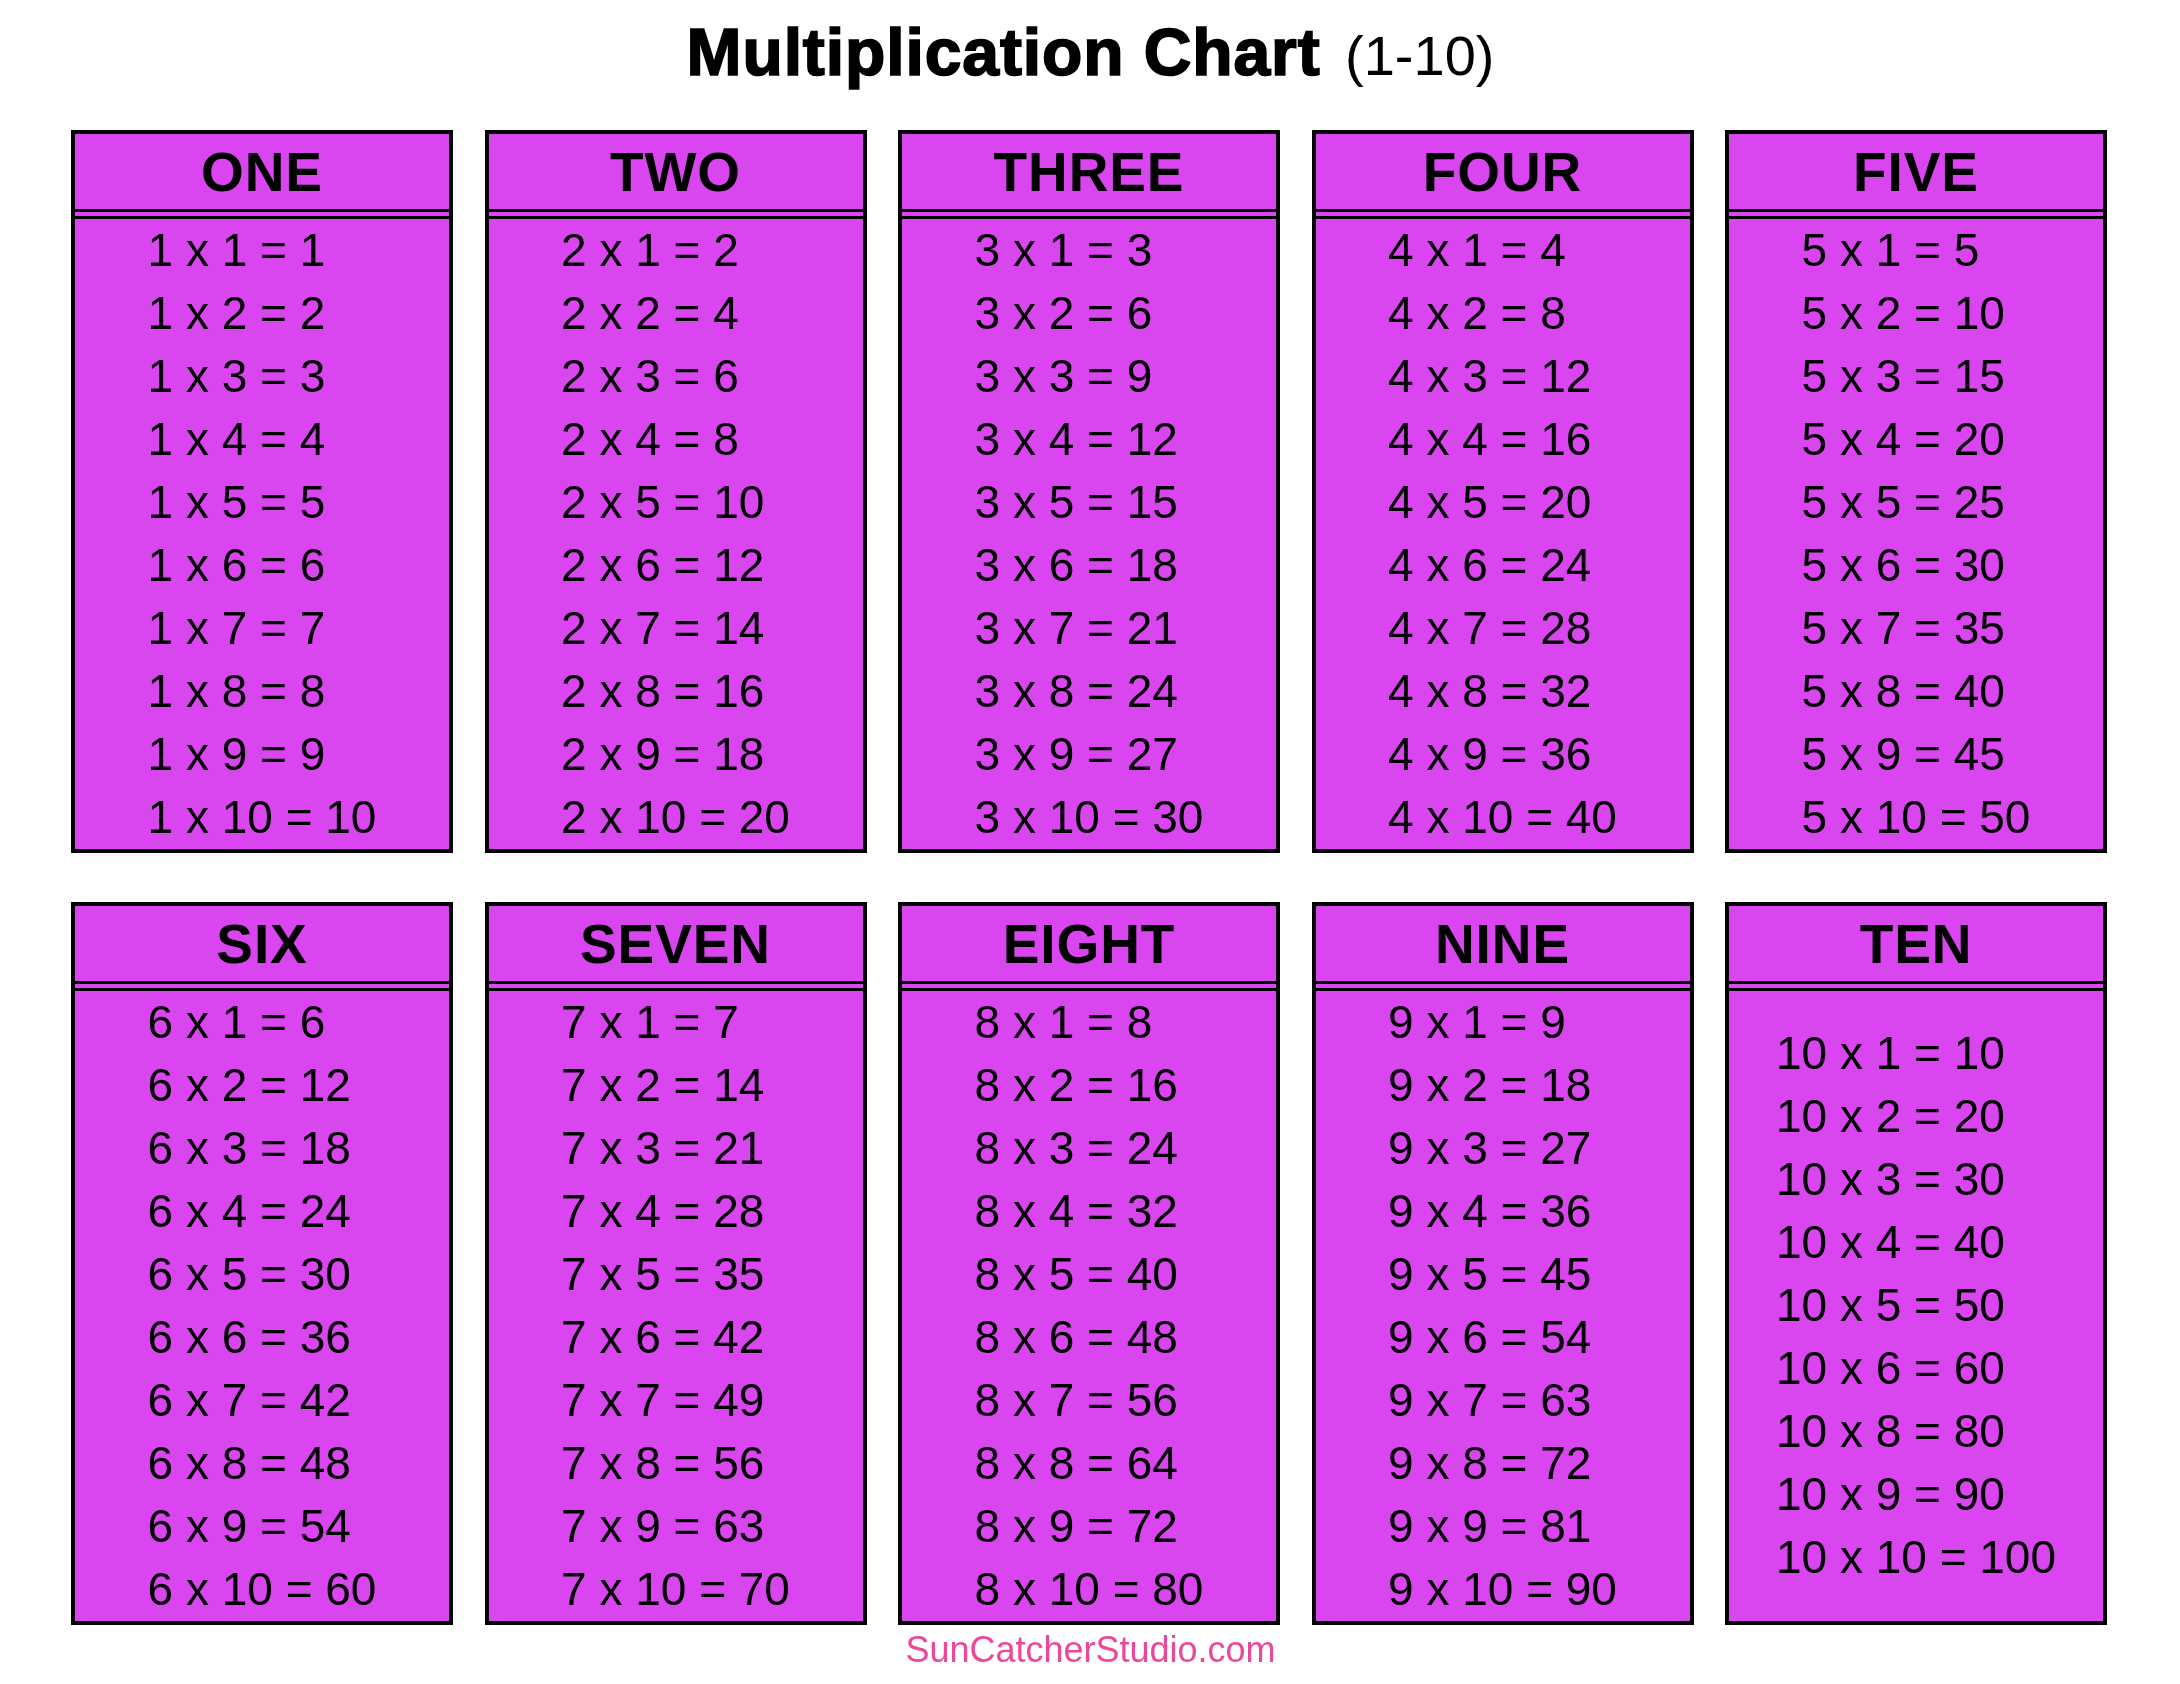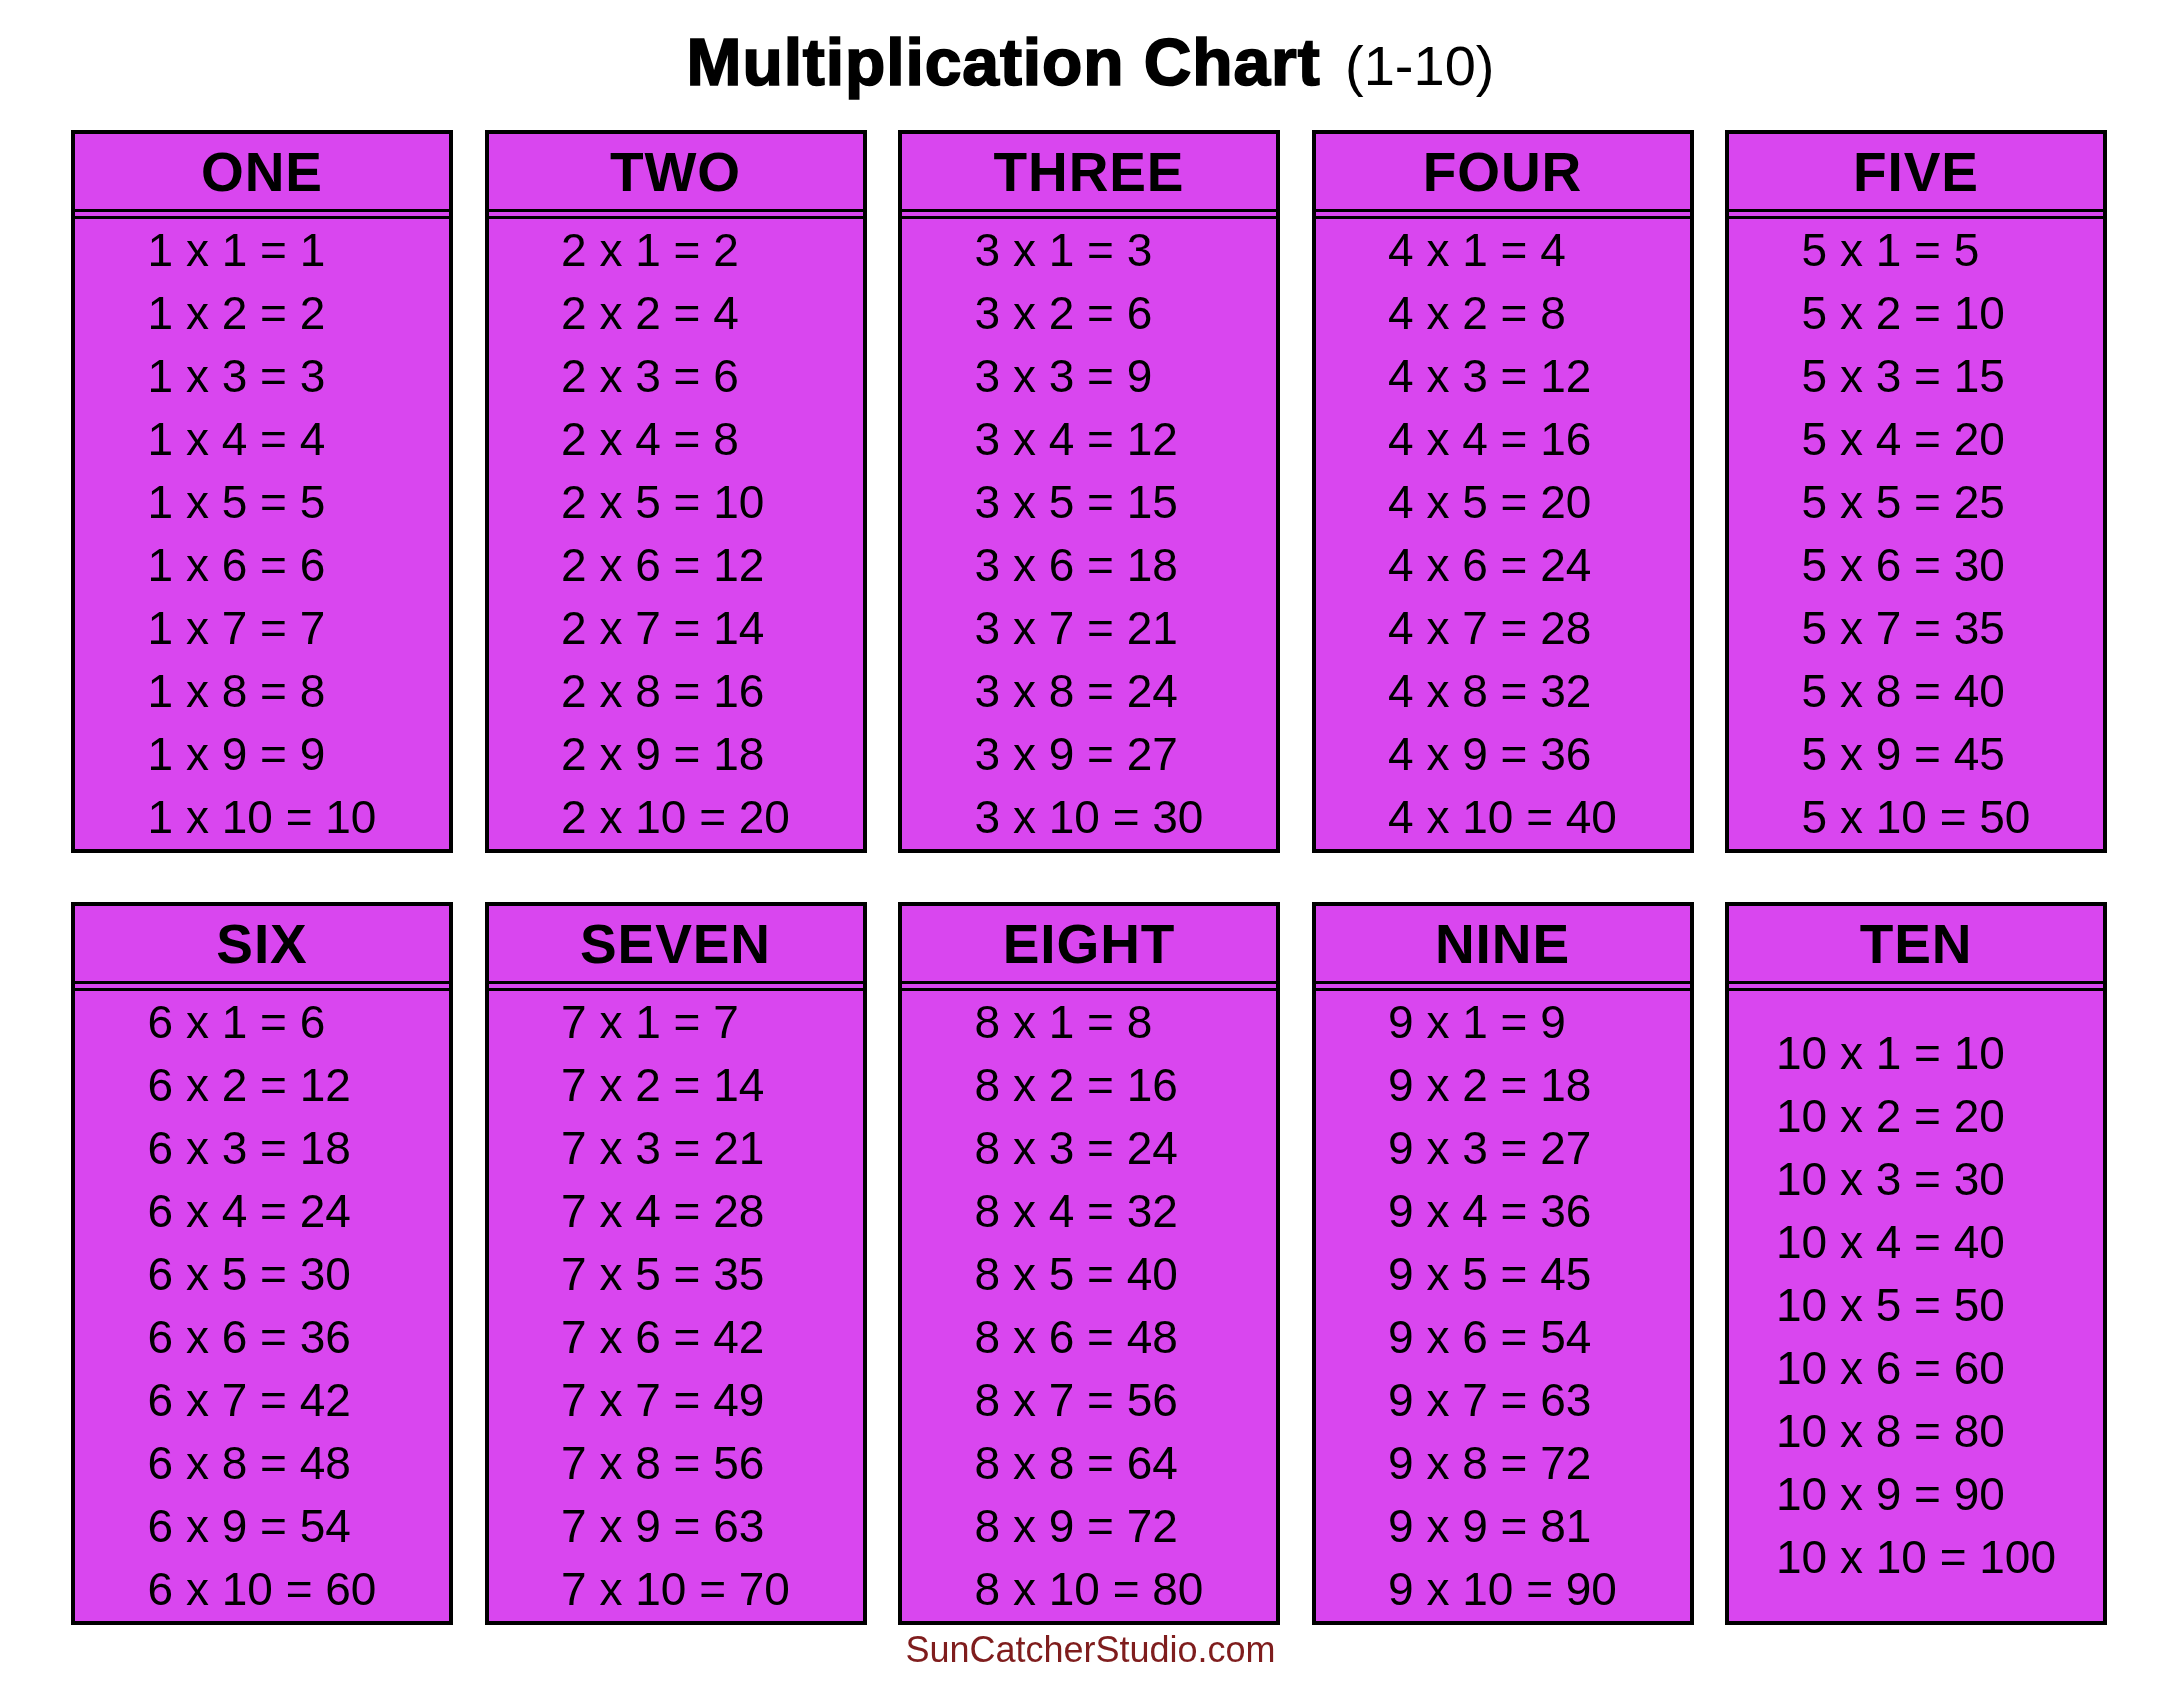--- a/index.html
+++ b/index.html
@@ -6,21 +6,21 @@
   .page {
     position: relative;
     width: 2181px;
     height: 1685px;
     background: #ffffff;
     font-family: "Liberation Sans", "DejaVu Sans", sans-serif;
     color: #000000;
     overflow: hidden;
   }
   .title {
-    margin: 12px;
+    margin: 2px;
     padding-top: 12px;
     text-align: center;
     white-space: nowrap;
   }
   .title-main {
     font-size: 66px;
     font-weight: bold;
     letter-spacing: 0.9px;
     -webkit-text-stroke: 1.7px #000000;
   }
@@ -72,21 +72,21 @@
     line-height: 63px;
     white-space: pre;
   }
   .footer {
     position: absolute;
     left: 0;
     top: 1629px;
     width: 100%;
     text-align: center;
     font-size: 36px;
-    color: #7f1d1d;
+    color: #ec4899;
   }
 </style>
 </head>
 <body>
 
 <div class="page">
   <h1 class="title">
     <span class="title-main">Multiplication Chart</span>
     <span class="title-range">(1-10)</span>
   </h1>

